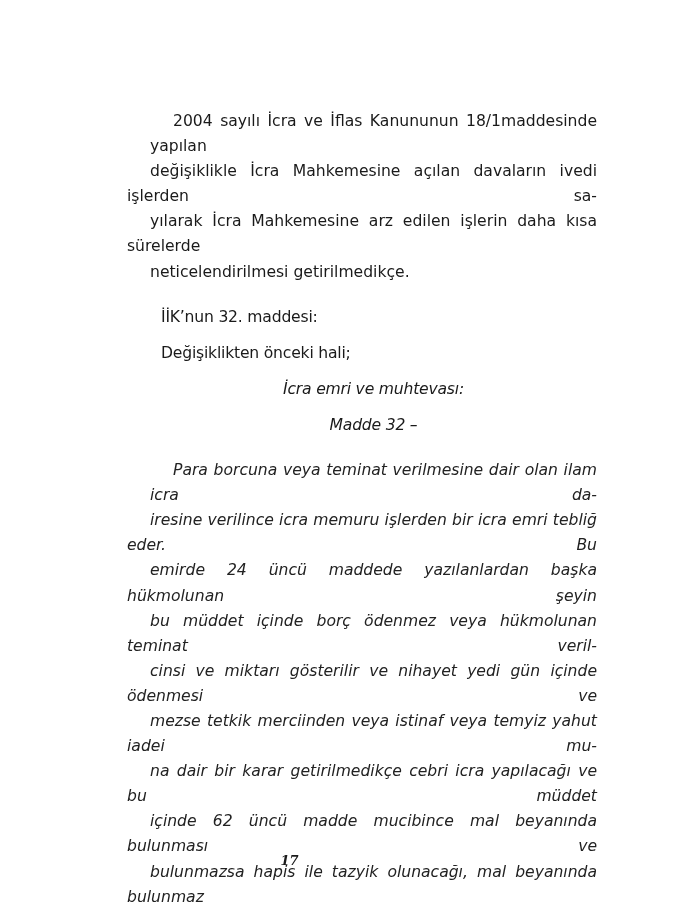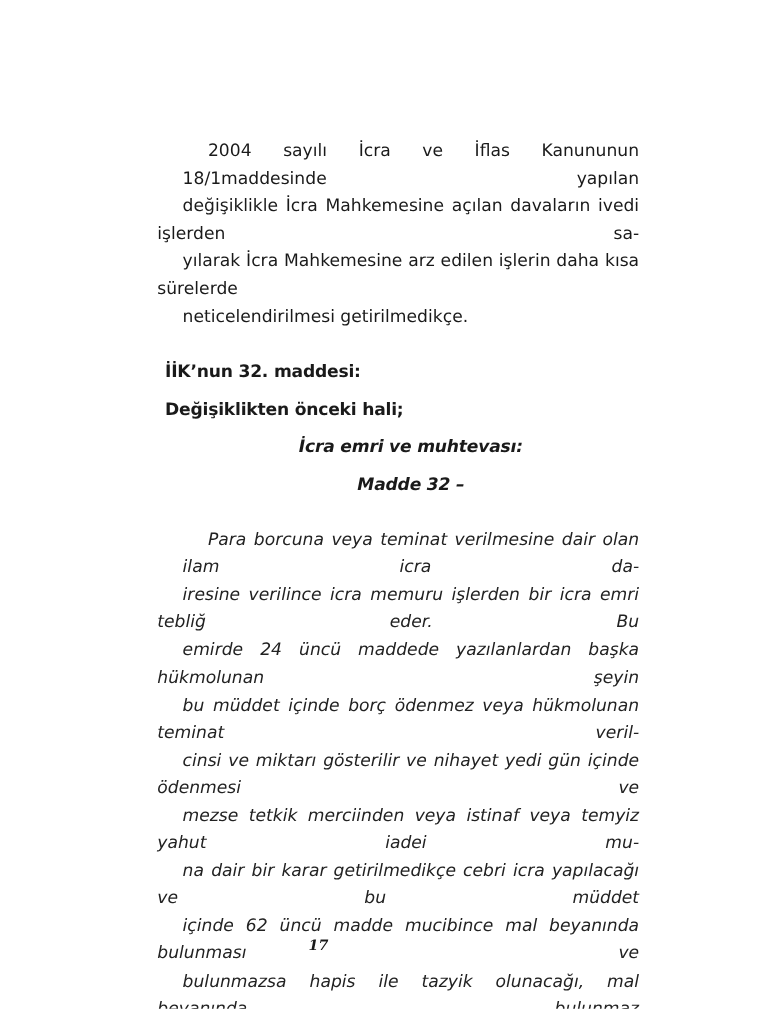--- a/index.html
+++ b/index.html
@@ -8,28 +8,28 @@
       position: absolute;
       left: 127px;
       top: 109px;
       width: 470px;
       font-family: "DejaVu Sans", sans-serif;
       font-size: 15.6px;
       line-height: 25.1px;
       color: #1a1a1a;
     }
     .p {
-      margin: 16px;
+      margin: 0;
       text-align: justify;
       text-indent: 23px;
       hyphens: manual;
     }
     .head {
-      margin: 0;
-      font-weight: bold;
+      margin: 11px;
+      font-weight: normal;
       text-indent: 23px;
       letter-spacing: -0.2px;
     }
     .head + .head { margin-top: 9px; }
     .it { font-style: italic; text-align: center; }
     .quote-block { font-style: italic; color: #222; }
     .page-number {
       position: absolute;
       left: 0; width: 579px;
       top: 853px;

